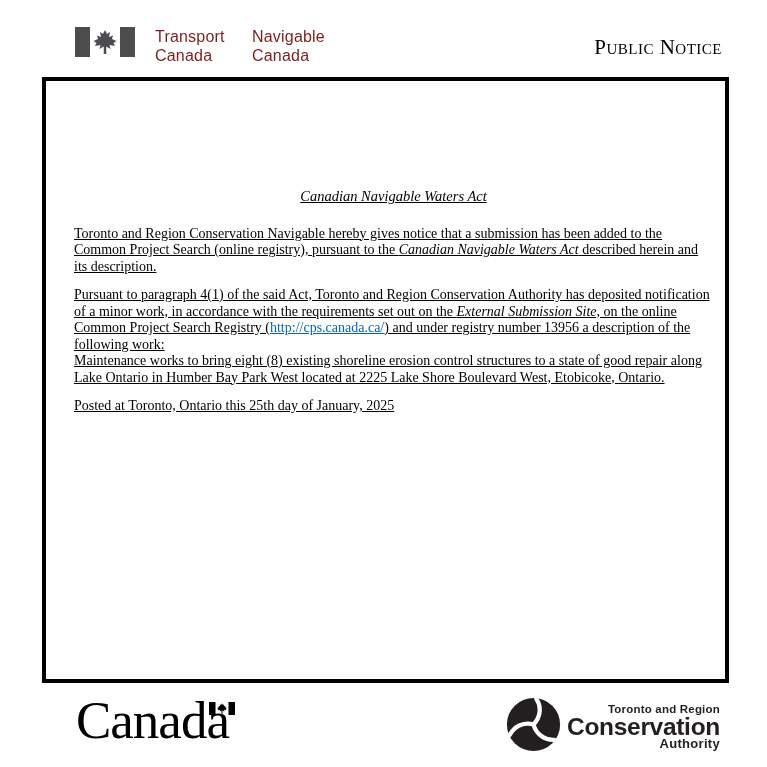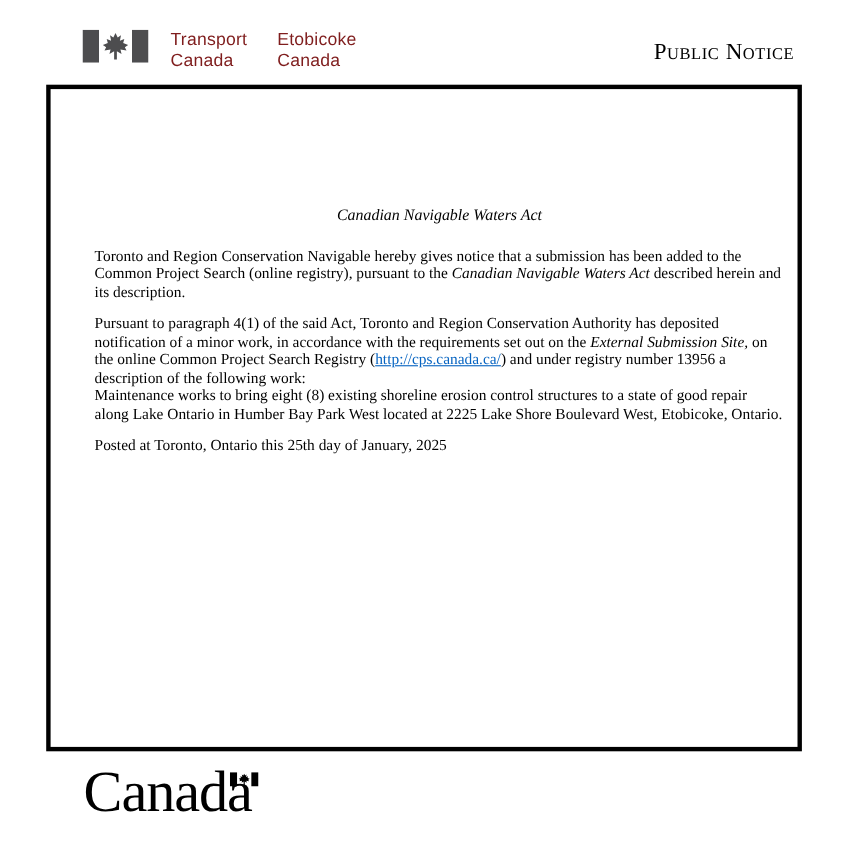--- a/index.html
+++ b/index.html
@@ -21,22 +21,22 @@
     font-family:"Liberation Serif", serif; font-variant:small-caps;
     font-size:21px; letter-spacing:0.5px; color:#000;
   }
 
   
   .notice-box {
     position:absolute; left:42px; top:77px; width:687px; height:606px;
     border:4px solid #000; background:#fff;
   }
   .notice-content {
-    padding:107px 12px 0 40px;
-    font-size:14px; line-height:16.5px;
+    padding:107px 12px 0 28px;
+    font-size:14px; line-height:16.5px;text-decoration:underline;
   }
   .notice-title {
     text-align:center; font-style:italic; font-weight:normal;
     font-size:14.5px; margin-bottom:21px;
   }
   .para { margin-bottom:12px; }
   .para.p2 { margin-bottom:0; }
   .para.p3 { }
   .posted-line { margin-bottom:26px; }
   .signature-line { text-align:right; padding-right:19px; }
@@ -71,21 +71,21 @@
     <rect x="0" y="0" width="30" height="60" fill="#4d4d4f"></rect>
     <rect x="90" y="0" width="30" height="60" fill="#4d4d4f"></rect>
     <path fill="#4d4d4f" transform="translate(35,5) scale(0.5)" d="M50 2 L58 18 L70 10 L66 30 L82 24 L78 38 L96 46 L84 54 L90 66 L68 62 L72 78 L55 68 L55 98 L45 98 L45 68 L28 78 L32 62 L10 66 L16 54 L4 46 L22 38 L18 24 L34 30 L30 10 L42 18 Z"></path>
   </svg>
 
   <div class="dept dept-en">
     <div>Transport</div>
     <div>Canada</div>
   </div>
   <div class="dept dept-fr">
-    <div>Etobicoke</div>
+    <div>Navigable</div>
     <div>Canada</div>
   </div>
 
   <div class="public-notice">Public Notice</div>
 
   <div class="notice-box">
     <div class="notice-content">
 
       <div class="notice-title">Canadian Navigable Waters Act</div>
 
@@ -100,14 +100,29 @@
     </div>
   </div>
 
   <div class="canada-wordmark">Canada</div>
   <svg class="wordmark-flag" viewBox="0 0 120 60" xmlns="http://www.w3.org/2000/svg">
     <rect x="0" y="0" width="30" height="60" fill="#000"></rect>
     <rect x="90" y="0" width="30" height="60" fill="#000"></rect>
     <path fill="#000" transform="translate(35,5) scale(0.5)" d="M50 2 L58 18 L70 10 L66 30 L82 24 L78 38 L96 46 L84 54 L90 66 L68 62 L72 78 L55 68 L55 98 L45 98 L45 68 L28 78 L32 62 L10 66 L16 54 L4 46 L22 38 L18 24 L34 30 L30 10 L42 18 Z"></path>
   </svg>
 
+  <div class="trca-logo">
+    <svg class="trca-mark" viewBox="0 0 60 60" xmlns="http://www.w3.org/2000/svg">
+      <circle cx="30" cy="30" r="28" fill="#231f20"></circle>
+      <g stroke="#ffffff" stroke-width="4.5" fill="none" stroke-linecap="round">
+        <path d="M30 30 C 37 23, 39 12, 33 3"></path>
+        <path d="M30 30 C 37 23, 39 12, 33 3" transform="rotate(120 30 30)"></path>
+        <path d="M30 30 C 37 23, 39 12, 33 3" transform="rotate(240 30 30)"></path>
+      </g>
+    </svg>
+    <div class="trca-text">
+      <div class="trca-line1">Toronto and Region</div>
+      <div class="trca-line2">Conservation</div>
+      <div class="trca-line3">Authority</div>
+    </div>
+  </div>
 
 </div>
 
 </body></html>

